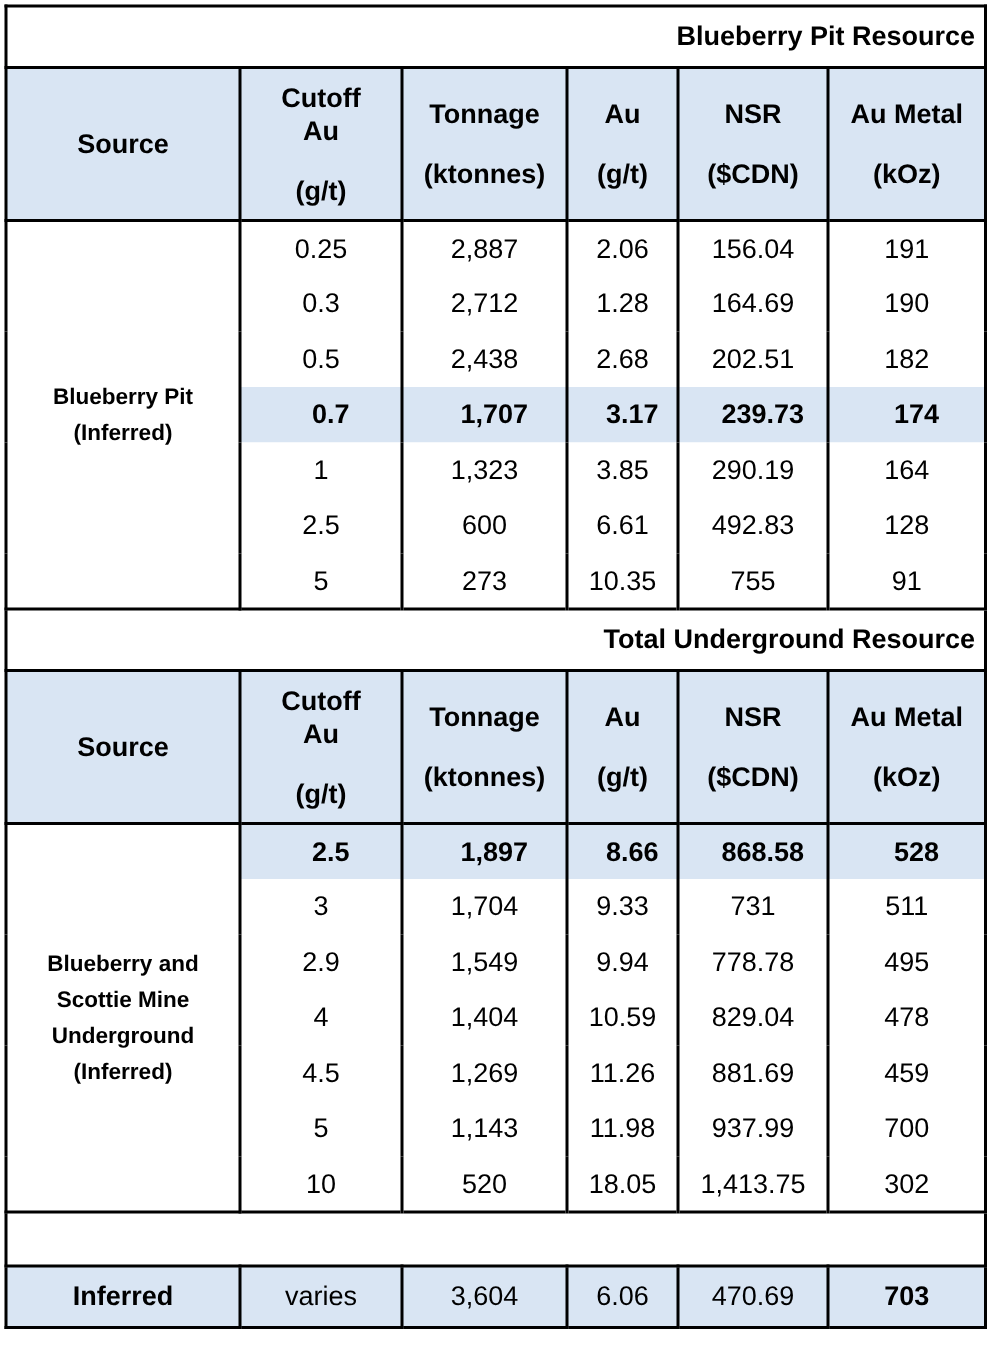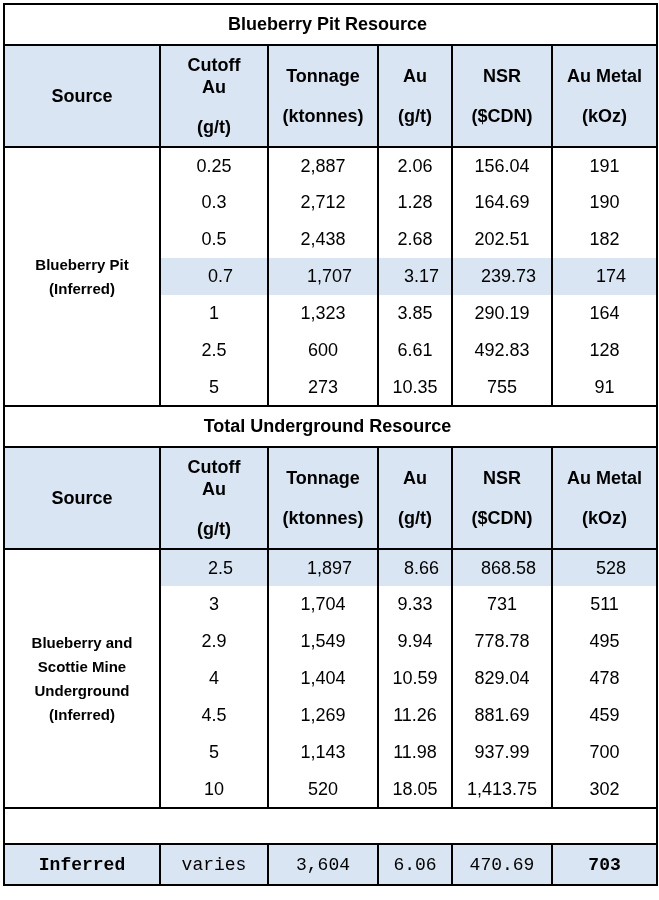--- a/index.html
+++ b/index.html
@@ -17,21 +17,21 @@
     margin: 3px;
   }
   td { padding: 0; }
 
   
   .title-cell {
     border: 2px solid #000;
     background: #fff;
     font-weight: bold;
     font-size: 18px;
-    text-align: center;
+    text-align: right;
     padding: 9px 6px 9px 0;
     height: 40px;
     vertical-align: middle;
   }
 
   
   tr.header-row { height: 102px; }
   .hcell {
     border: 2px solid #000;
     background: #D9E5F3;
@@ -70,33 +70,33 @@
     border-right: 2px solid #000;
     border-top: 0;
     border-bottom: 0;
     background: #fff;
     font-size: 18px;
     text-align: center;
     vertical-align: middle;
   }
   tr.hl .data-cell {
     background: #D9E5F3;
-    font-weight: normal;
+    font-weight: bold;
     padding-left: 13px;
   }
 
   
   .empty-cell {
     border: 2px solid #000;
     background: #fff;
     height: 36px;
   }
 
   
-  tr.summary-row { height: 41px; font-family: Liberation Mono, monospace; }
+  tr.summary-row { height: 41px; }
   tr.summary-row td {
     border: 2px solid #000;
     background: #D9E5F3;
     font-size: 18px;
     text-align: center;
     vertical-align: middle;
   }
   tr.summary-row td.bold { font-weight: bold; }
 </style>
 </head>

